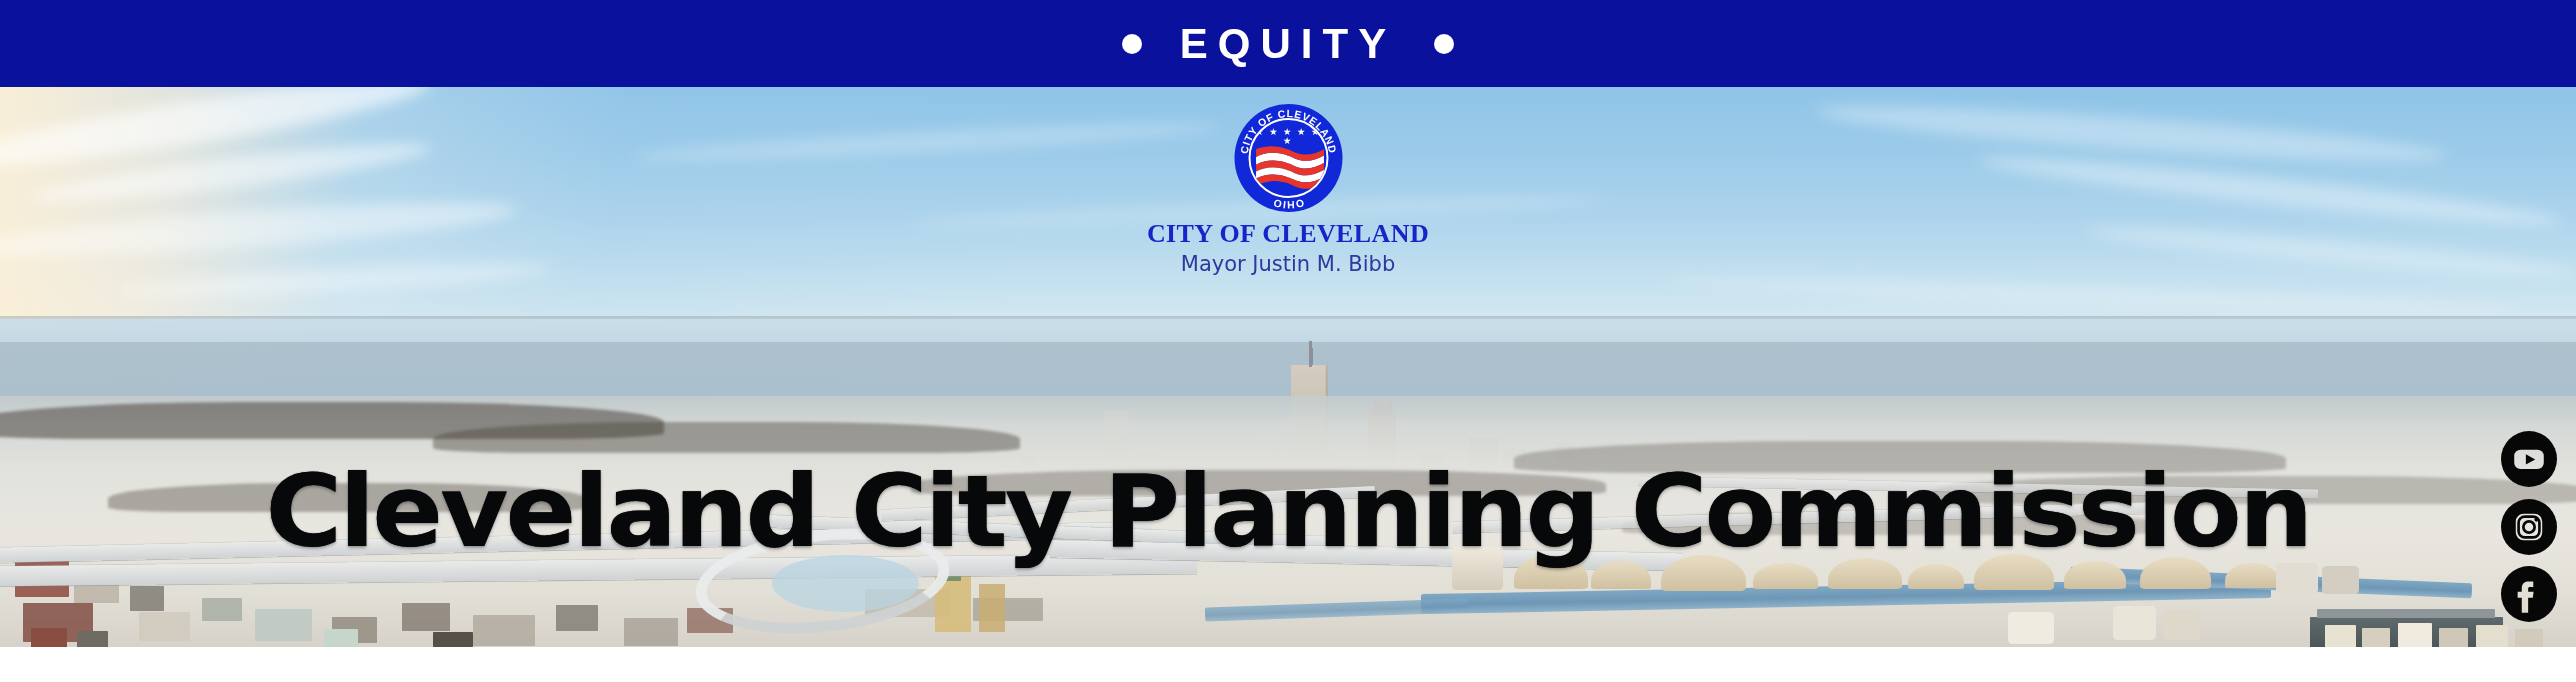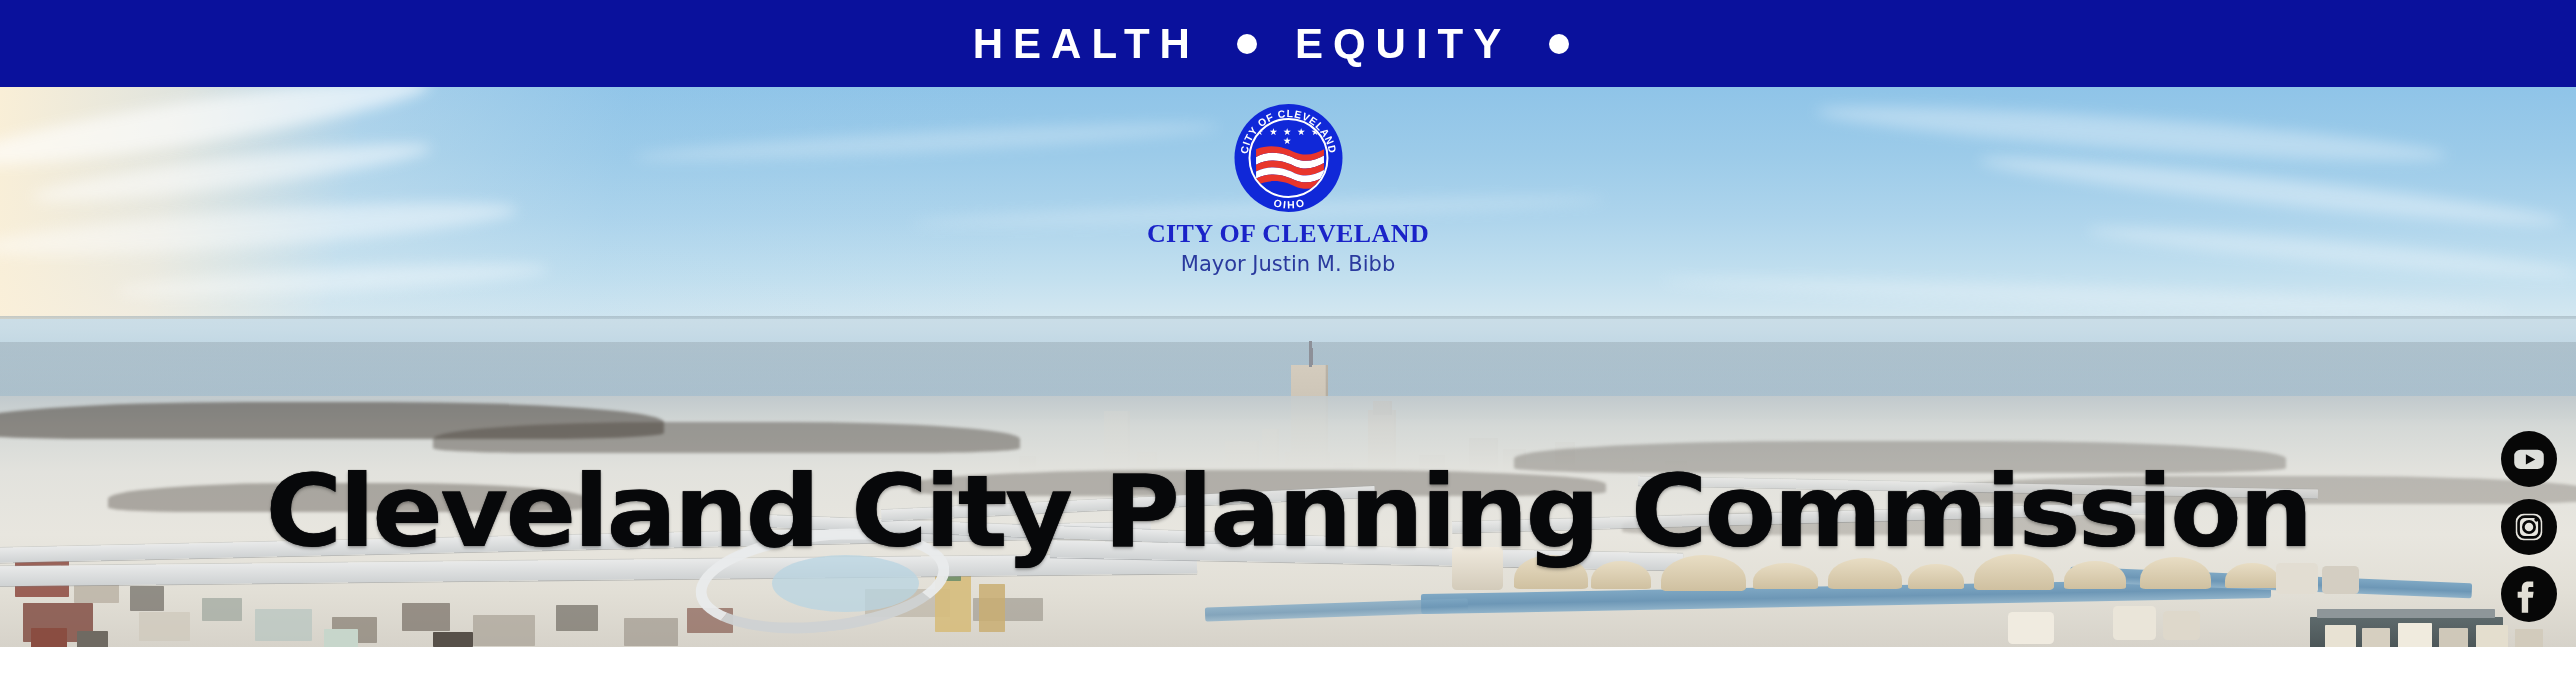--- a/index.html
+++ b/index.html
@@ -276,21 +276,20 @@
     background:#ffffff;
   }
 </style>
 </head>
 <body>
 
 <div class="page">
 
   <div class="tagline-bar">
     <div class="tagline-inner">
-      <span class="tagline-word">HEALTH</span>
       <span class="tagline-dot"></span>
       <span class="tagline-word">EQUITY</span>
       <span class="tagline-dot"></span>
     </div>
   </div>
 
   <div class="hero">
 
     <div class="sky">
       <div class="cloud c1"></div>

